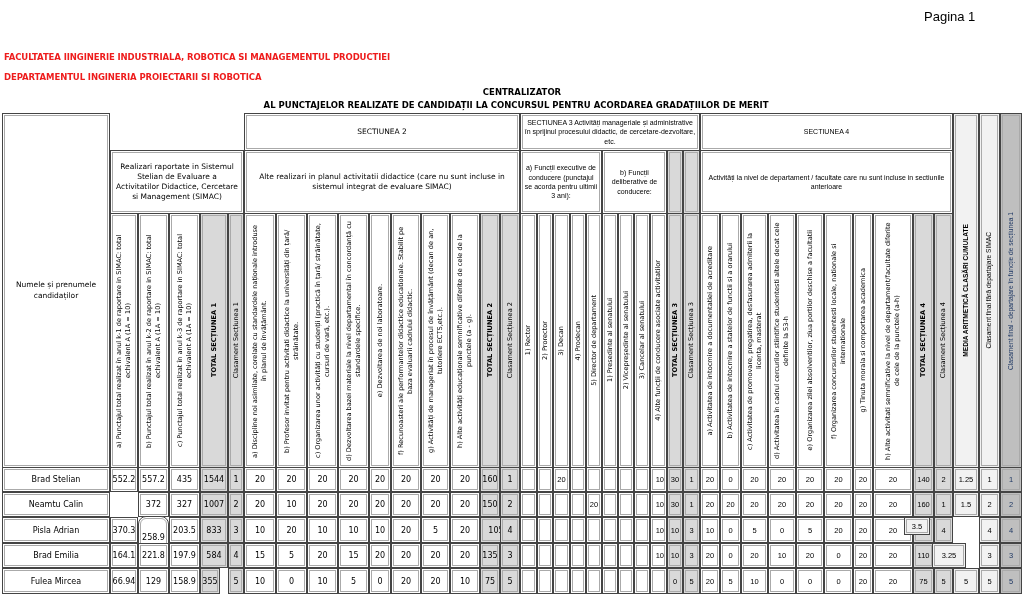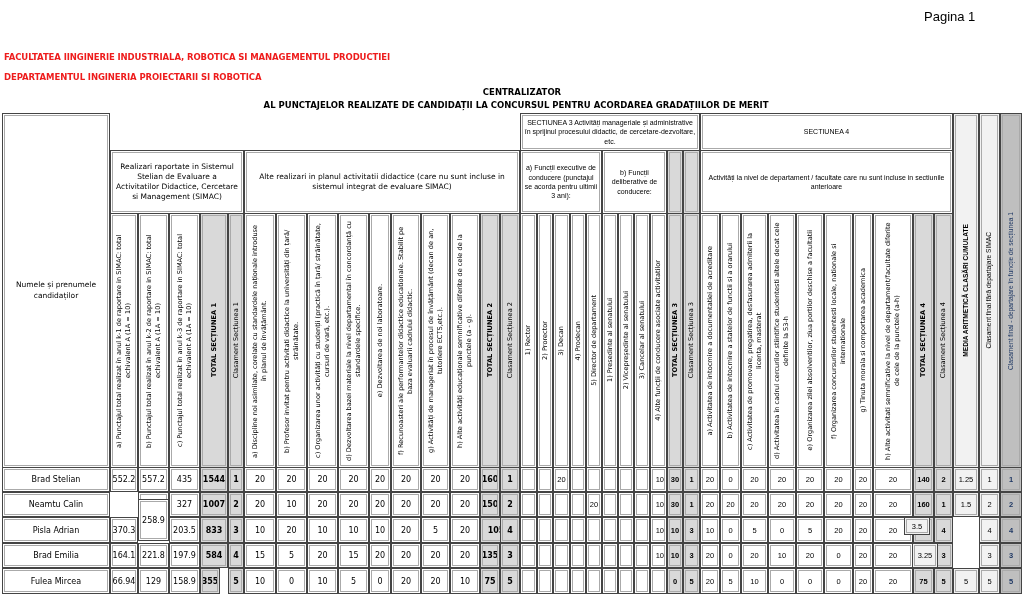--- a/index.html
+++ b/index.html
@@ -16,37 +16,38 @@
   .lgray { background:#f2f2f2; }
   .dgray { background:#bfbfbf; }
   .hdr { font-size:7.5px; line-height:1.35; font-family:"DejaVu Sans", sans-serif; padding:2px 4px; }
   .hdr-arial { font-size:7px; line-height:1.35; font-family:"Liberation Sans", sans-serif; padding:2px 3px; }
   .rot { writing-mode:vertical-rl; transform:rotate(180deg); white-space:normal; }
   .rot-inner { font-size:6.6px; line-height:1.3; font-family:"DejaVu Sans", sans-serif; text-align:center; max-height:240px; }
   .rot-arial { font-size:6.6px; line-height:1.3; font-family:"Liberation Sans", sans-serif; text-align:center; }
   .rot-bold { font-weight:bold; }
   .data { font-size:8px; font-family:"DejaVu Sans", sans-serif; }
   .data-a { font-size:7.5px; font-family:"Liberation Sans", sans-serif; }
-  .bold { font-weight:bold;text-align:center; }
+  .bold { font-weight:normal;text-align:center; }
   .name { font-size:8px; font-family:"DejaVu Sans", sans-serif; }
   .right { justify-content:flex-end; padding-right:2px; }
   .blue { color:#1f3864; }
 </style>
 </head>
 <body>
 
 <div class="page-label">Pagina 1</div>
 <div class="fac">FACULTATEA IINGINERIE INDUSTRIALA, ROBOTICA SI MANAGEMENTUL PRODUCTIEI</div>
 <div class="dep">DEPARTAMENTUL INGINERIA PROIECTARII SI ROBOTICA</div>
 <div class="title1">CENTRALIZATOR</div>
 <div class="title2">AL PUNCTAJELOR REALIZATE DE CANDIDAȚII LA CONCURSUL PENTRU ACORDAREA GRADAȚIILOR DE MERIT</div>
 
 <div class="grid" id="grid">
     <div class="cell hdr" style="left: 2px; top: 113px; width: 108px; height: 355px;">Numele și prenumele candidaților</div>
     <div class="cell hdr" style="left: 110px; top: 150px; width: 134px; height: 64px;">Realizari raportate in Sistemul Stelian de Evaluare a Activitatilor Didactice, Cercetare si Management (SIMAC)</div>
+    <div class="cell hdr" style="left: 244px; top: 113px; width: 276px; height: 38px;">SECTIUNEA 2</div>
     <div class="cell hdr" style="left: 244px; top: 150px; width: 276px; height: 64px;">Alte realizari in planul activitatii didactice (care nu sunt incluse in sistemul integrat de evaluare SIMAC)</div>
     <div class="cell hdr-arial" style="left: 520px; top: 113px; width: 180px; height: 38px;">SECTIUNEA 3 Activități manageriale și administrative în sprijinul procesului didactic, de cercetare-dezvoltare, etc.</div>
     <div class="cell hdr-arial" style="left: 520px; top: 150px; width: 82px; height: 64px;">a) Funcții executive de conducere (punctajul se acorda pentru ultimii 3 ani):</div>
     <div class="cell hdr-arial" style="left: 602px; top: 150px; width: 65px; height: 64px;">b) Funcții deliberative de conducere:</div>
     <div class="cell gray" style="left: 667px; top: 150px; width: 16px; height: 64px;"></div>
     <div class="cell gray" style="left: 683px; top: 150px; width: 17px; height: 64px;"></div>
     <div class="cell hdr-arial" style="left: 700px; top: 113px; width: 253px; height: 38px;">SECTIUNEA 4</div>
     <div class="cell hdr-arial" style="left: 700px; top: 150px; width: 253px; height: 64px;">Activități la nivel de departament / facultate care nu sunt incluse in sectiunile anterioare</div>
     <div class="cell " style="left: 110px; top: 213px; width: 28px; height: 255px;">
       <span class="rot rot-inner">a) Punctajul total realizat în anul k-1 de raportare in SIMAC: total echivalent A (1A = 10)</span>
@@ -240,21 +241,21 @@
     <div class="cell data-a" style="left: 824px; top: 492px; width: 29px; height: 25px;">20</div>
     <div class="cell data-a" style="left: 853px; top: 492px; width: 20px; height: 25px;">20</div>
     <div class="cell data-a" style="left: 873px; top: 492px; width: 40px; height: 25px;">20</div>
     <div class="cell data-a gray bold" style="left: 913px; top: 492px; width: 21px; height: 25px;">160</div>
     <div class="cell data-a gray bold" style="left: 934px; top: 492px; width: 19px; height: 25px;">1</div>
     <div class="cell data-a lgray" style="left: 953px; top: 492px; width: 26px; height: 25px;">1.5</div>
     <div class="cell data-a lgray" style="left: 979px; top: 492px; width: 21px; height: 25px;">2</div>
     <div class="cell data-a dgray bold blue" style="left: 1000px; top: 492px; width: 22px; height: 25px;">2</div>
     <div class="cell name" style="left: 2px; top: 517px; width: 108px; height: 26px;">Pisla Adrian</div>
     <div class="cell data" style="left: 110px; top: 517px; width: 28px; height: 26px;">370.3</div>
-    <div class="cell data" style="left: 138px; top: 499px; width: 31px; height: 42px;">258.9</div>
+    <div class="cell data" style="left: 138px; top: 516px; width: 31px; height: 42px; border-radius: 8px;">258.9</div>
     <div class="cell data" style="left: 169px; top: 517px; width: 31px; height: 26px;">203.5</div>
     <div class="cell data gray bold" style="left: 200px; top: 517px; width: 28px; height: 26px;">833</div>
     <div class="cell data gray bold" style="left: 228px; top: 517px; width: 16px; height: 26px;">3</div>
     <div class="cell data" style="left: 244px; top: 517px; width: 32px; height: 26px;">10</div>
     <div class="cell data" style="left: 276px; top: 517px; width: 31px; height: 26px;">20</div>
     <div class="cell data" style="left: 307px; top: 517px; width: 31px; height: 26px;">10</div>
     <div class="cell data" style="left: 338px; top: 517px; width: 31px; height: 26px;">10</div>
     <div class="cell data" style="left: 369px; top: 517px; width: 22px; height: 26px;">10</div>
     <div class="cell data" style="left: 391px; top: 517px; width: 30px; height: 26px;">20</div>
     <div class="cell data" style="left: 421px; top: 517px; width: 29px; height: 26px;">5</div>
@@ -315,21 +316,21 @@
     <div class="cell data-a" style="left: 700px; top: 543px; width: 20px; height: 25px;">20</div>
     <div class="cell data-a" style="left: 720px; top: 543px; width: 21px; height: 25px;">0</div>
     <div class="cell data-a" style="left: 741px; top: 543px; width: 27px; height: 25px;">20</div>
     <div class="cell data-a" style="left: 768px; top: 543px; width: 28px; height: 25px;">10</div>
     <div class="cell data-a" style="left: 796px; top: 543px; width: 28px; height: 25px;">20</div>
     <div class="cell data-a" style="left: 824px; top: 543px; width: 29px; height: 25px;">0</div>
     <div class="cell data-a" style="left: 853px; top: 543px; width: 20px; height: 25px;">20</div>
     <div class="cell data-a" style="left: 873px; top: 543px; width: 40px; height: 25px;">20</div>
     <div class="cell data-a gray bold" style="left: 913px; top: 543px; width: 21px; height: 25px;">110</div>
     <div class="cell data-a gray bold" style="left: 934px; top: 543px; width: 19px; height: 25px;">3</div>
-    <div class="cell data-a lgray" style="left: 912px; top: 543px; width: 26px; height: 25px; text-align: center;">3.25</div>
+    <div class="cell data-a lgray" style="left: 932px; top: 543px; width: 34px; height: 25px; text-align: center;">3.25</div>
     <div class="cell data-a lgray" style="left: 979px; top: 543px; width: 21px; height: 25px;">3</div>
     <div class="cell data-a dgray bold blue" style="left: 1000px; top: 543px; width: 22px; height: 25px;">3</div>
     <div class="cell name" style="left: 2px; top: 568px; width: 108px; height: 26px;">Fulea Mircea</div>
     <div class="cell data" style="left: 110px; top: 568px; width: 28px; height: 26px;">66.94</div>
     <div class="cell data" style="left: 138px; top: 568px; width: 31px; height: 26px;">129</div>
     <div class="cell data" style="left: 169px; top: 568px; width: 31px; height: 26px;">158.9</div>
     <div class="cell data gray bold" style="left: 200px; top: 568px; width: 20px; height: 26px;">355</div>
     <div class="cell data gray bold" style="left: 228px; top: 568px; width: 16px; height: 26px;">5</div>
     <div class="cell data" style="left: 244px; top: 568px; width: 32px; height: 26px;">10</div>
     <div class="cell data" style="left: 276px; top: 568px; width: 31px; height: 26px;">0</div>

